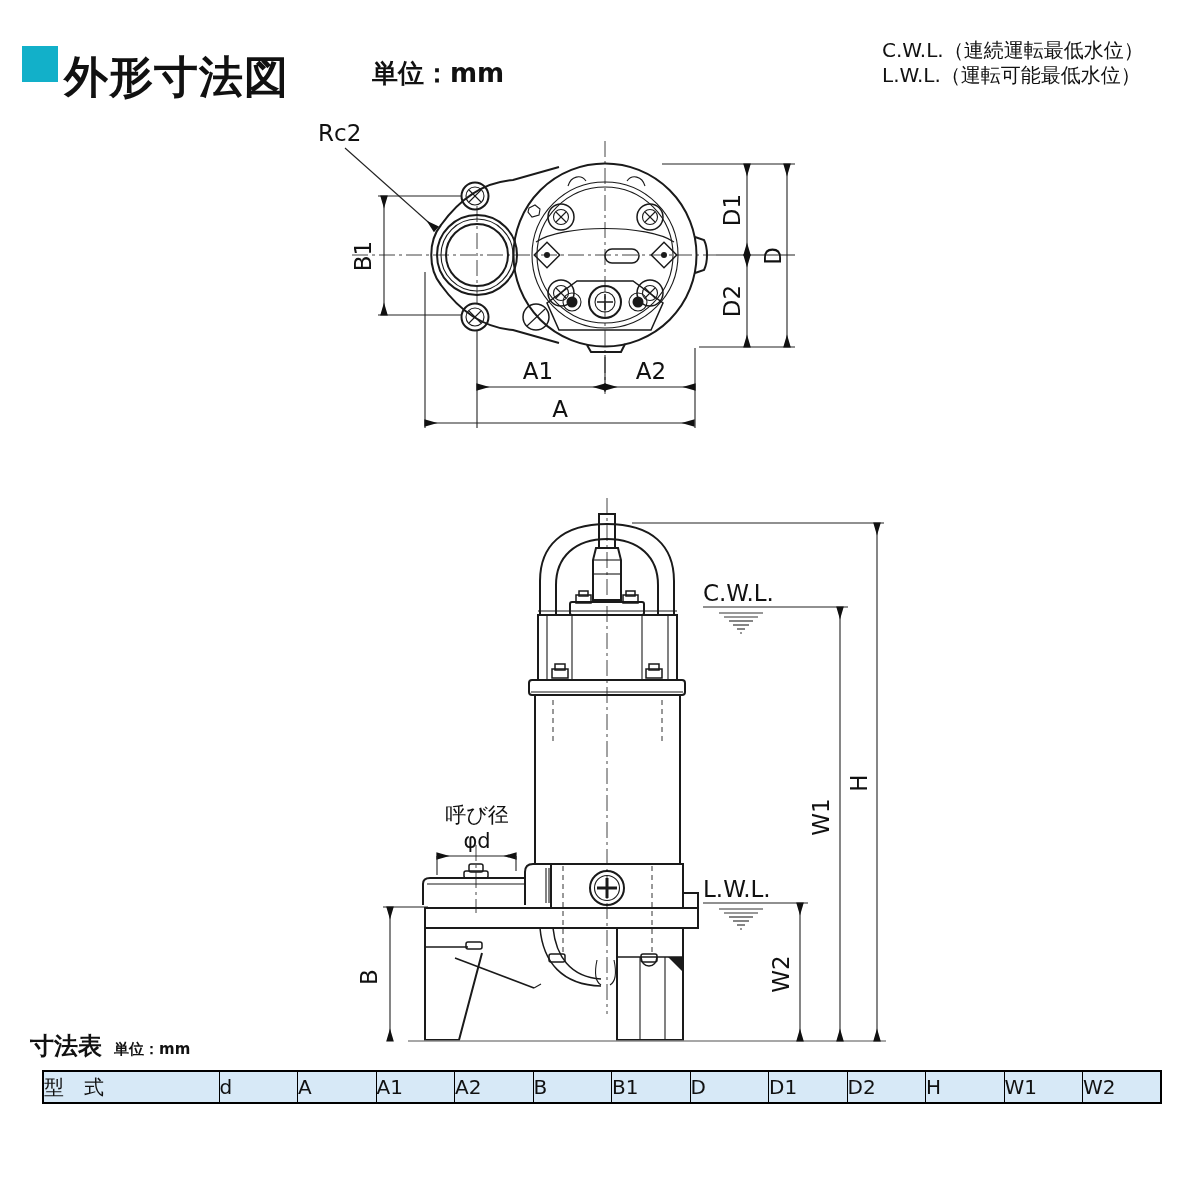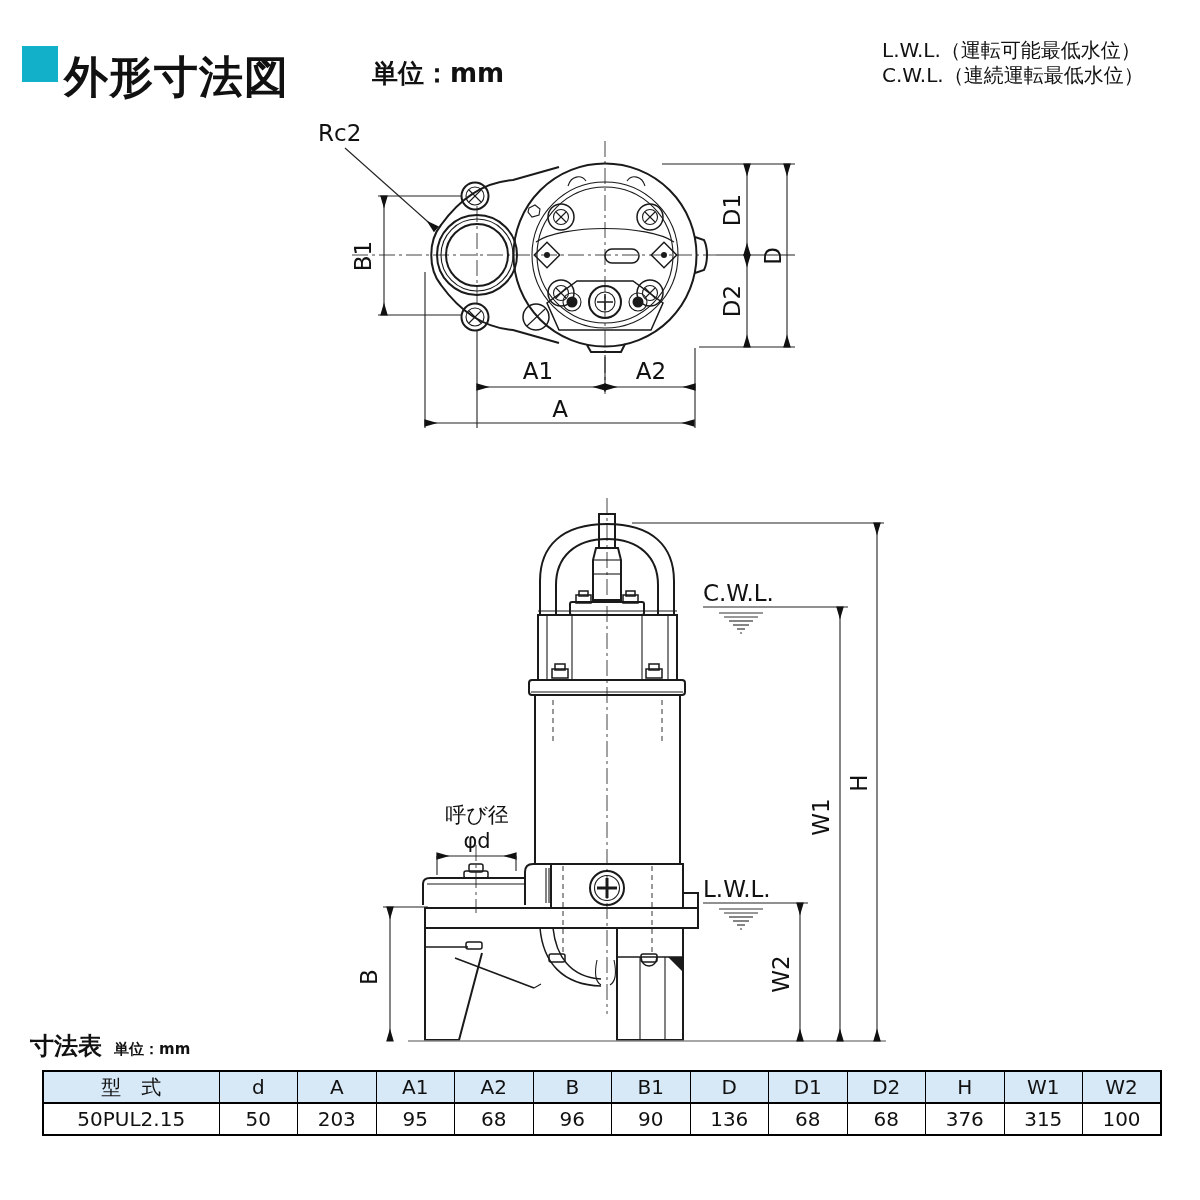--- a/index.html
+++ b/index.html
@@ -7,21 +7,21 @@
        font-family:"DejaVu Sans","Liberation Sans",sans-serif;color:#111;}
   .abs{position:absolute;}
   .title-square{left:22px;top:46px;width:36px;height:36px;}
   .page-title{left:64px;top:36px;font-size:44px;font-weight:bold;letter-spacing:1px;margin-top:12px;}
   .title-unit{left:372px;top:56px;font-size:26px;font-weight:bold;}
   .legend{left:882px;top:38px;font-size:20px;line-height:25px;white-space:nowrap;}
   .drawing-svg{left:0;top:0;}
   .tbl-caption{left:30px;top:1030px;font-size:24px;font-weight:bold;}
   .tbl-unit{left:114px;top:1040px;font-size:15px;font-weight:bold;}
   table.dim{position:absolute;left:42px;top:1070px;width:1118px;border-collapse:collapse;
-            table-layout:fixed;font-size:20px;text-align:center;}
+            table-layout:fixed;font-size:20px;text-align:left;}
   table.dim th,table.dim td{border:1.5px solid #000;height:30px;padding:0;font-weight:normal;}
   table.dim{border:2px solid #000;}
   table.dim thead th{border-bottom:2px solid #000;}
   
   .o2{fill:none;stroke:#1a1a1a;stroke-width:2;}
   .o15{fill:none;stroke:#1a1a1a;stroke-width:1.5;}
   .o1{fill:none;stroke:#1a1a1a;stroke-width:1.1;}
   .diml{fill:none;stroke:#222;stroke-width:1.1;}
   .cl{fill:none;stroke:#444;stroke-width:1;stroke-dasharray:16 4 3 4;}
   .hid{fill:none;stroke:#333;stroke-width:1;stroke-dasharray:5 4;}
@@ -29,22 +29,22 @@
   .lblj{fill:#111;font-size:21px;text-anchor:middle;}
   .wsym{stroke:#333;stroke-width:1.2;}
 </style>
 </head>
 <body>
 
 <div class="abs title-square" style="background: rgb(18, 176, 201);"></div>
 <div class="abs page-title">外形寸法図</div>
 <div class="abs title-unit">単位：mm</div>
 <div class="abs legend">
+  <div>C.W.L.（連続運転最低水位）</div>
   <div>L.W.L.（運転可能最低水位）</div>
-  <div>C.W.L.（連続運転最低水位）</div>
 </div>
 
 <svg class="abs drawing-svg" width="1200" height="1200" viewBox="0 0 1200 1200">
   <defs>
     <marker id="ar" viewBox="0 0 12 8" refX="11" refY="4" markerWidth="13" markerHeight="9" orient="auto-start-reverse">
         <path d="M0.5,4 L11.5,0.8 L11.5,7.2 Z" fill="#111"></path>
       </marker>
     <g id="mbolt">
       <circle r="13" class="o15"></circle>
         <circle r="7.5" class="o1"></circle>
@@ -297,29 +297,14 @@
         <th style="background: rgb(215, 233, 247);">B1</th>
         <th style="background: rgb(215, 233, 247);">D</th>
         <th style="background: rgb(215, 233, 247);">D1</th>
         <th style="background: rgb(215, 233, 247);">D2</th>
         <th style="background: rgb(215, 233, 247);">H</th>
         <th style="background: rgb(215, 233, 247);">W1</th>
         <th style="background: rgb(215, 233, 247);">W2</th>
       </tr>
     </thead>
   <tbody>
-      <tr>
-        <td>50PUL2.15</td>
-        <td>50</td>
-        <td>203</td>
-        <td>95</td>
-        <td>68</td>
-        <td>96</td>
-        <td>90</td>
-        <td>136</td>
-        <td>68</td>
-        <td>68</td>
-        <td>376</td>
-        <td>315</td>
-        <td>100</td>
-      </tr>
     </tbody>
 </table>
 
 </body></html>

